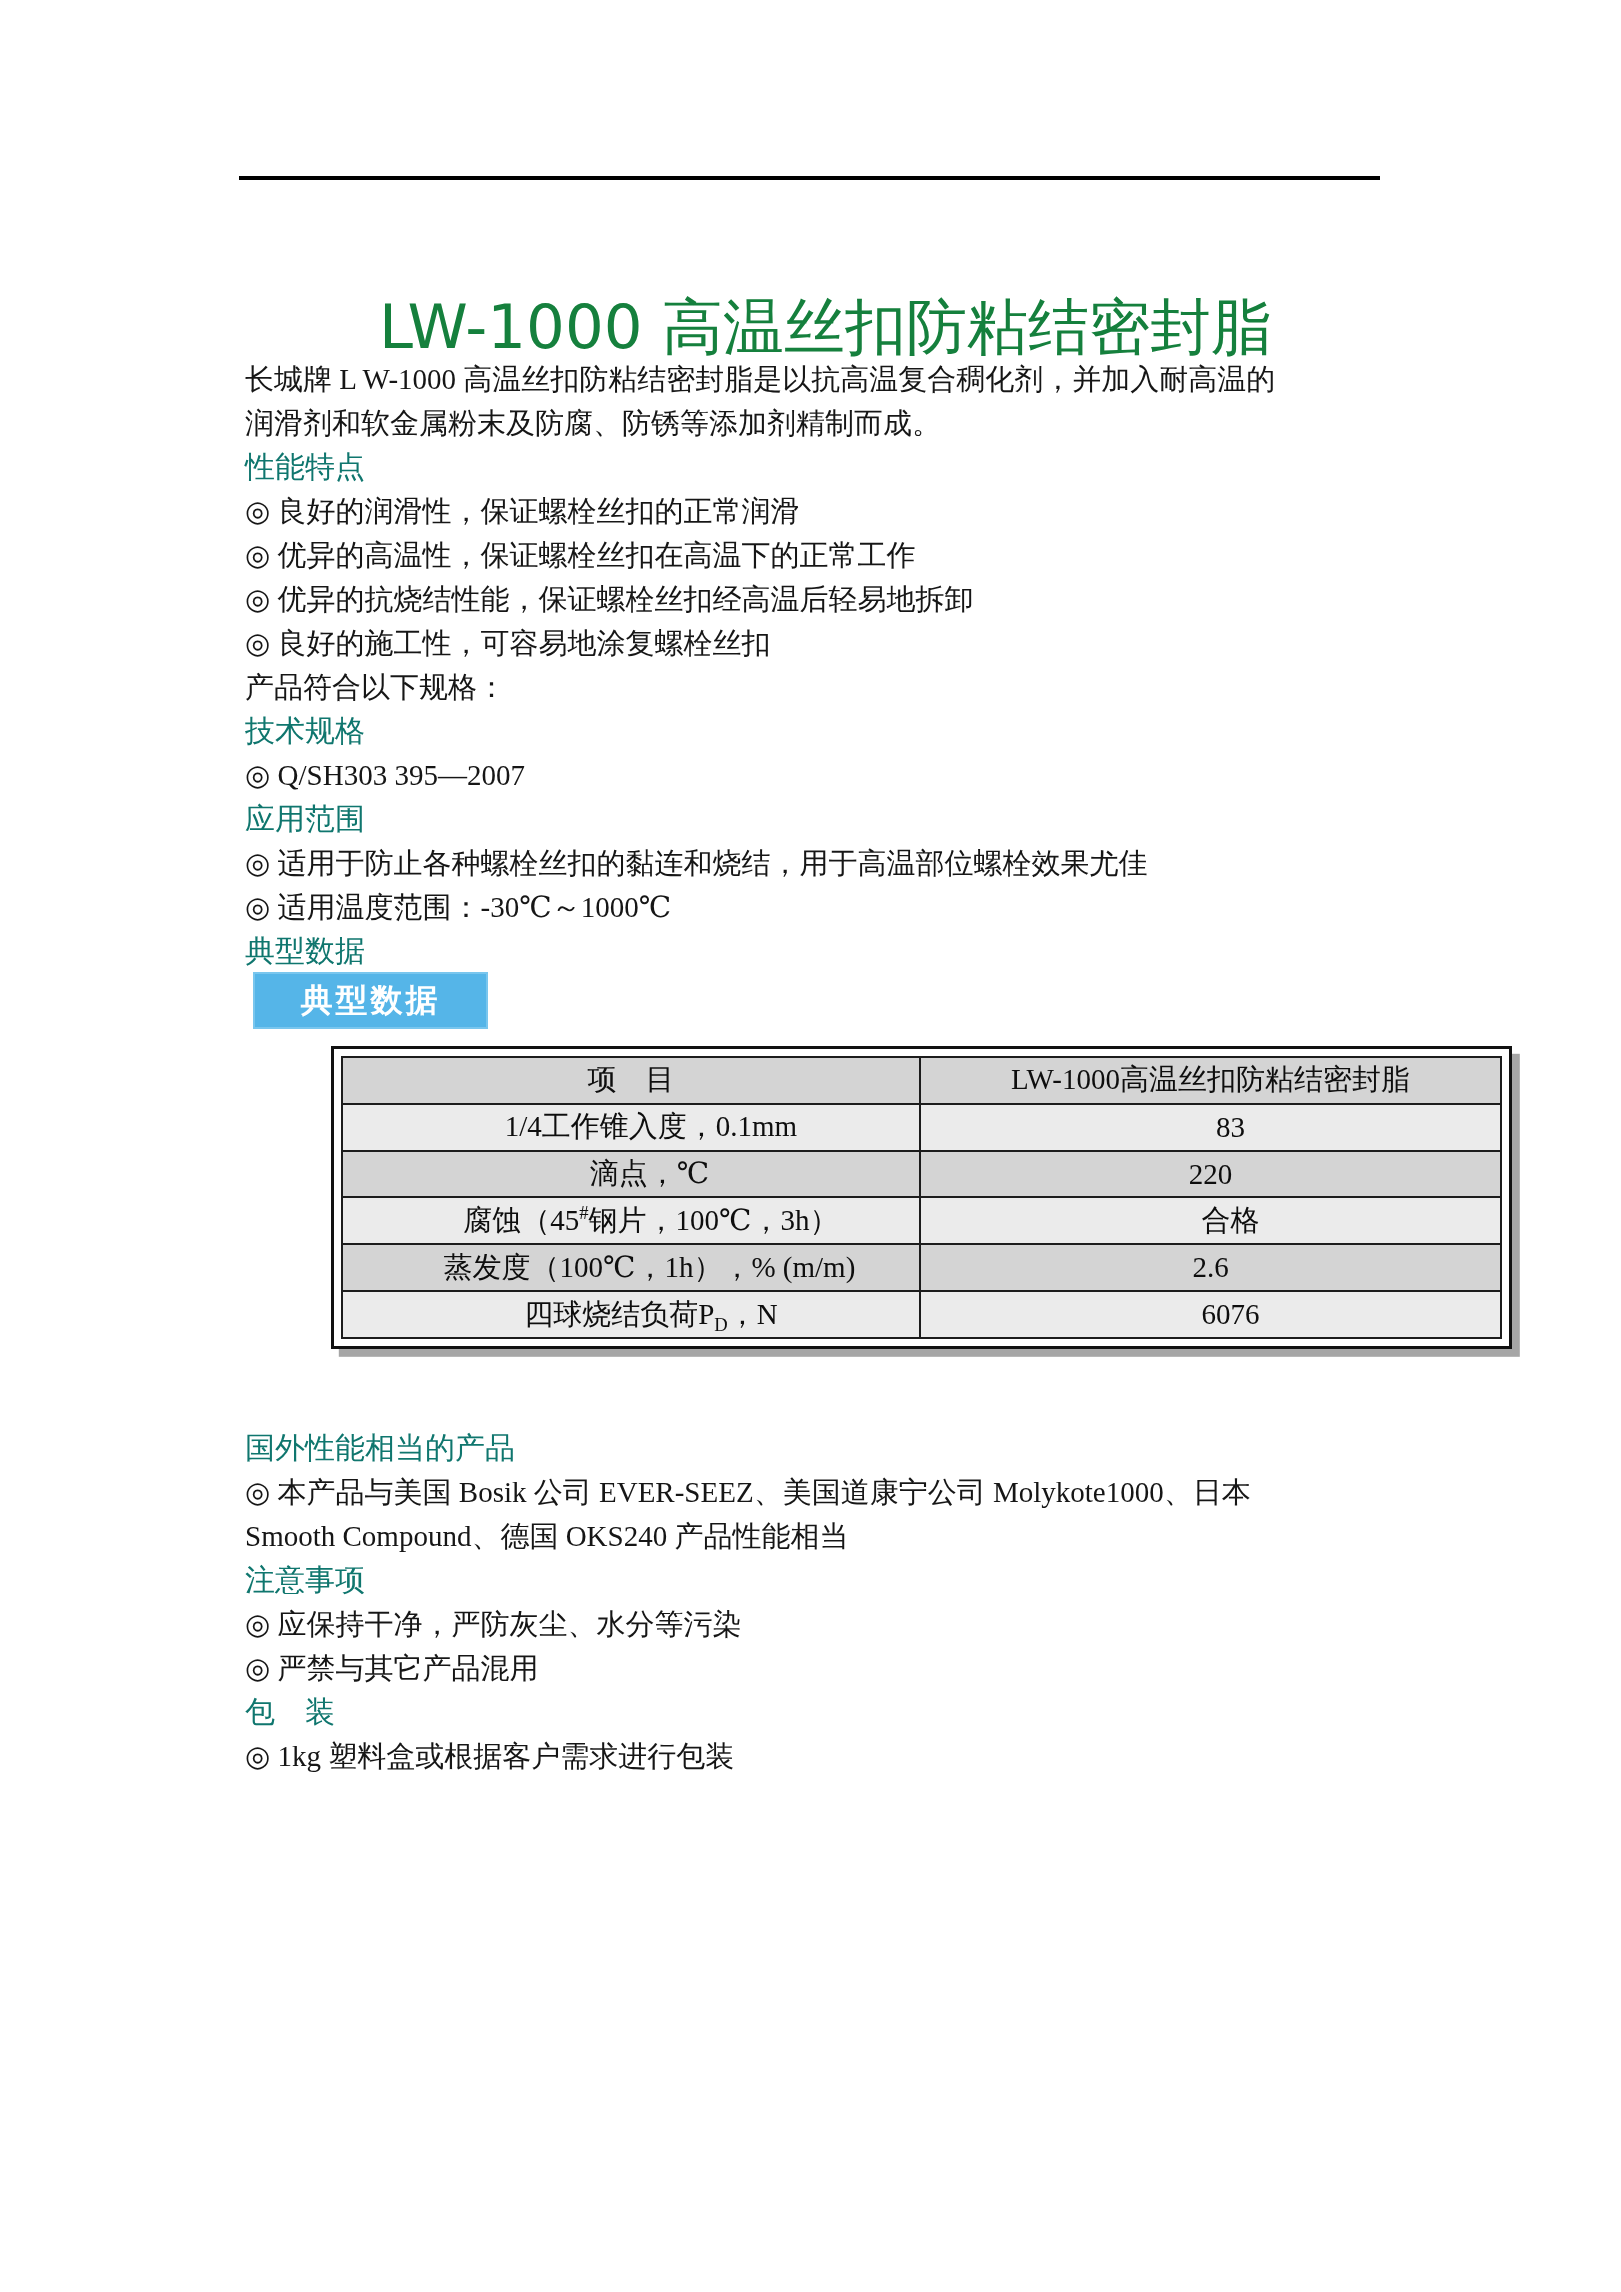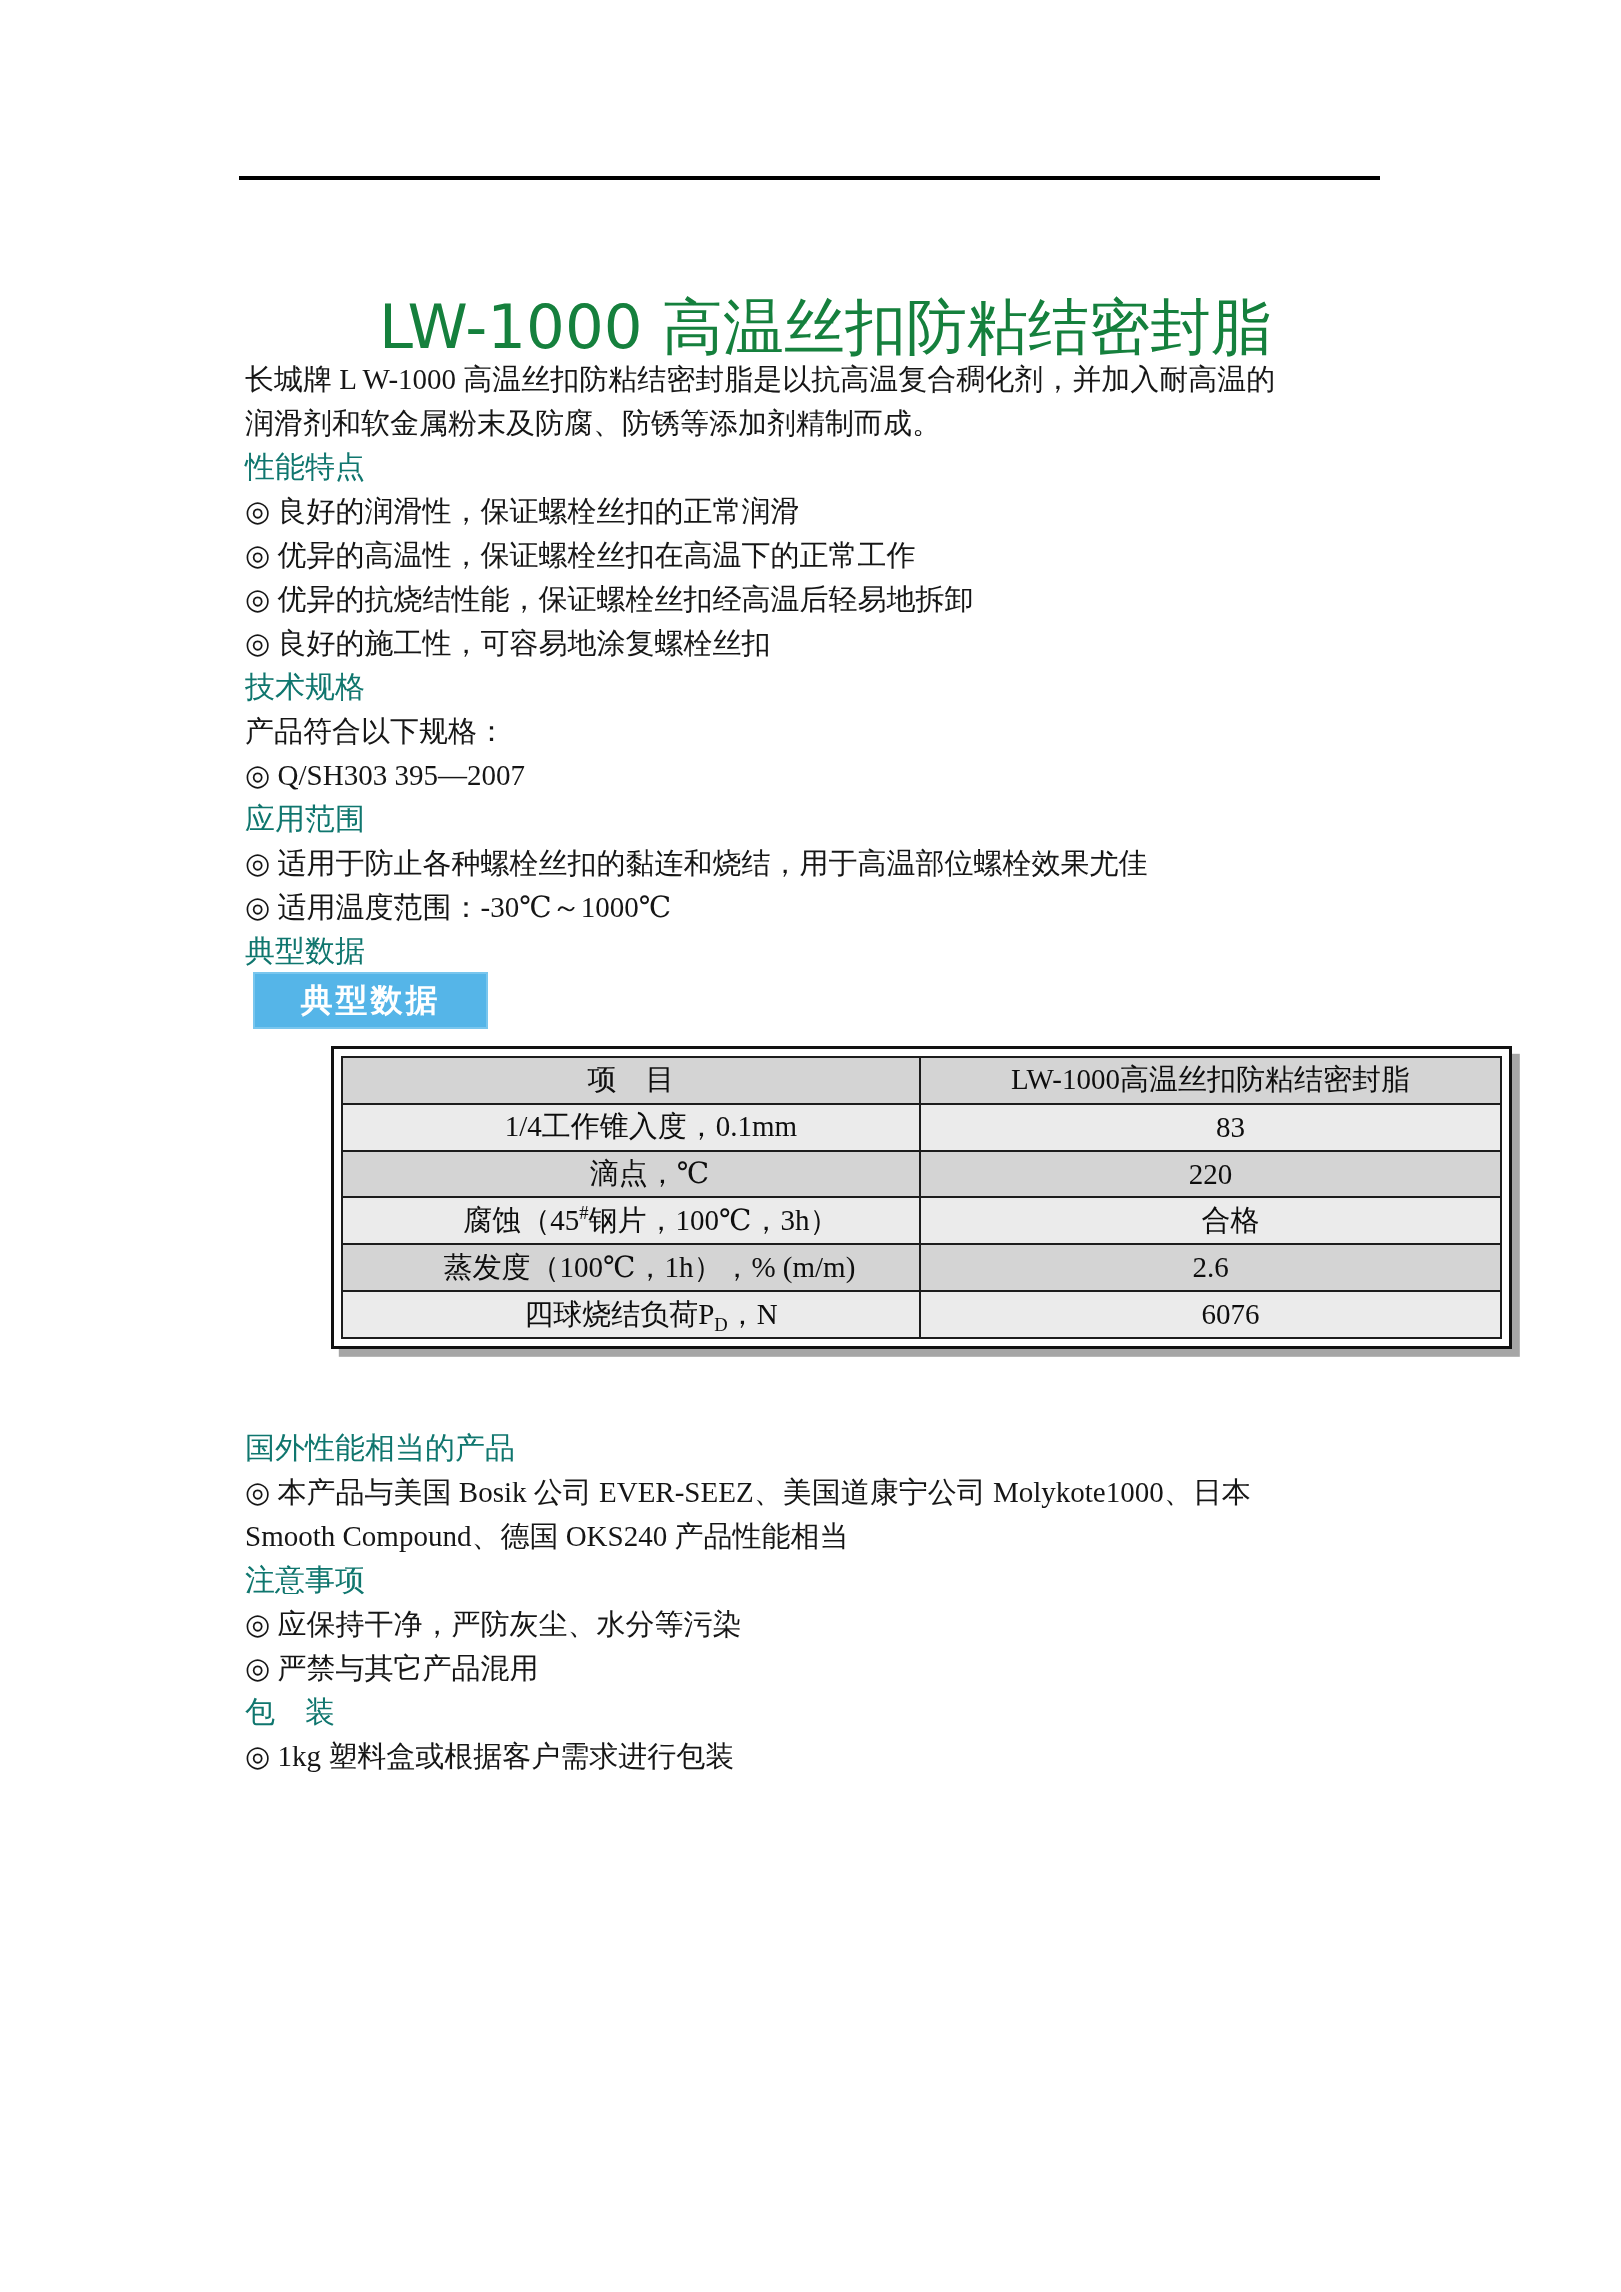--- a/index.html
+++ b/index.html
@@ -111,22 +111,22 @@
   <div class="textblock block1">
     <div class="line body">长城牌 L W-1000 高温丝扣防粘结密封脂是以抗高温复合稠化剂，并加入耐高温的</div>
     <div class="line body">润滑剂和软金属粉末及防腐、防锈等添加剂精制而成。</div>
 
     <div class="line heading">性能特点</div>
     <div class="line body">◎ 良好的润滑性，保证螺栓丝扣的正常润滑</div>
     <div class="line body">◎ 优异的高温性，保证螺栓丝扣在高温下的正常工作</div>
     <div class="line body">◎ 优异的抗烧结性能，保证螺栓丝扣经高温后轻易地拆卸</div>
     <div class="line body">◎ 良好的施工性，可容易地涂复螺栓丝扣</div>
 
+    <div class="line body">产品符合以下规格：</div>
     <div class="line heading">技术规格</div>
-    <div class="line body">产品符合以下规格：</div>
     <div class="line body">◎ Q/SH303 395—2007</div>
 
     <div class="line heading">应用范围</div>
     <div class="line body">◎ 适用于防止各种螺栓丝扣的黏连和烧结，用于高温部位螺栓效果尤佳</div>
     <div class="line body">◎ 适用温度范围：-30℃～1000℃</div>
 
     <div class="line heading">典型数据</div>
   </div>
 
   <div class="badge">典型数据</div>

